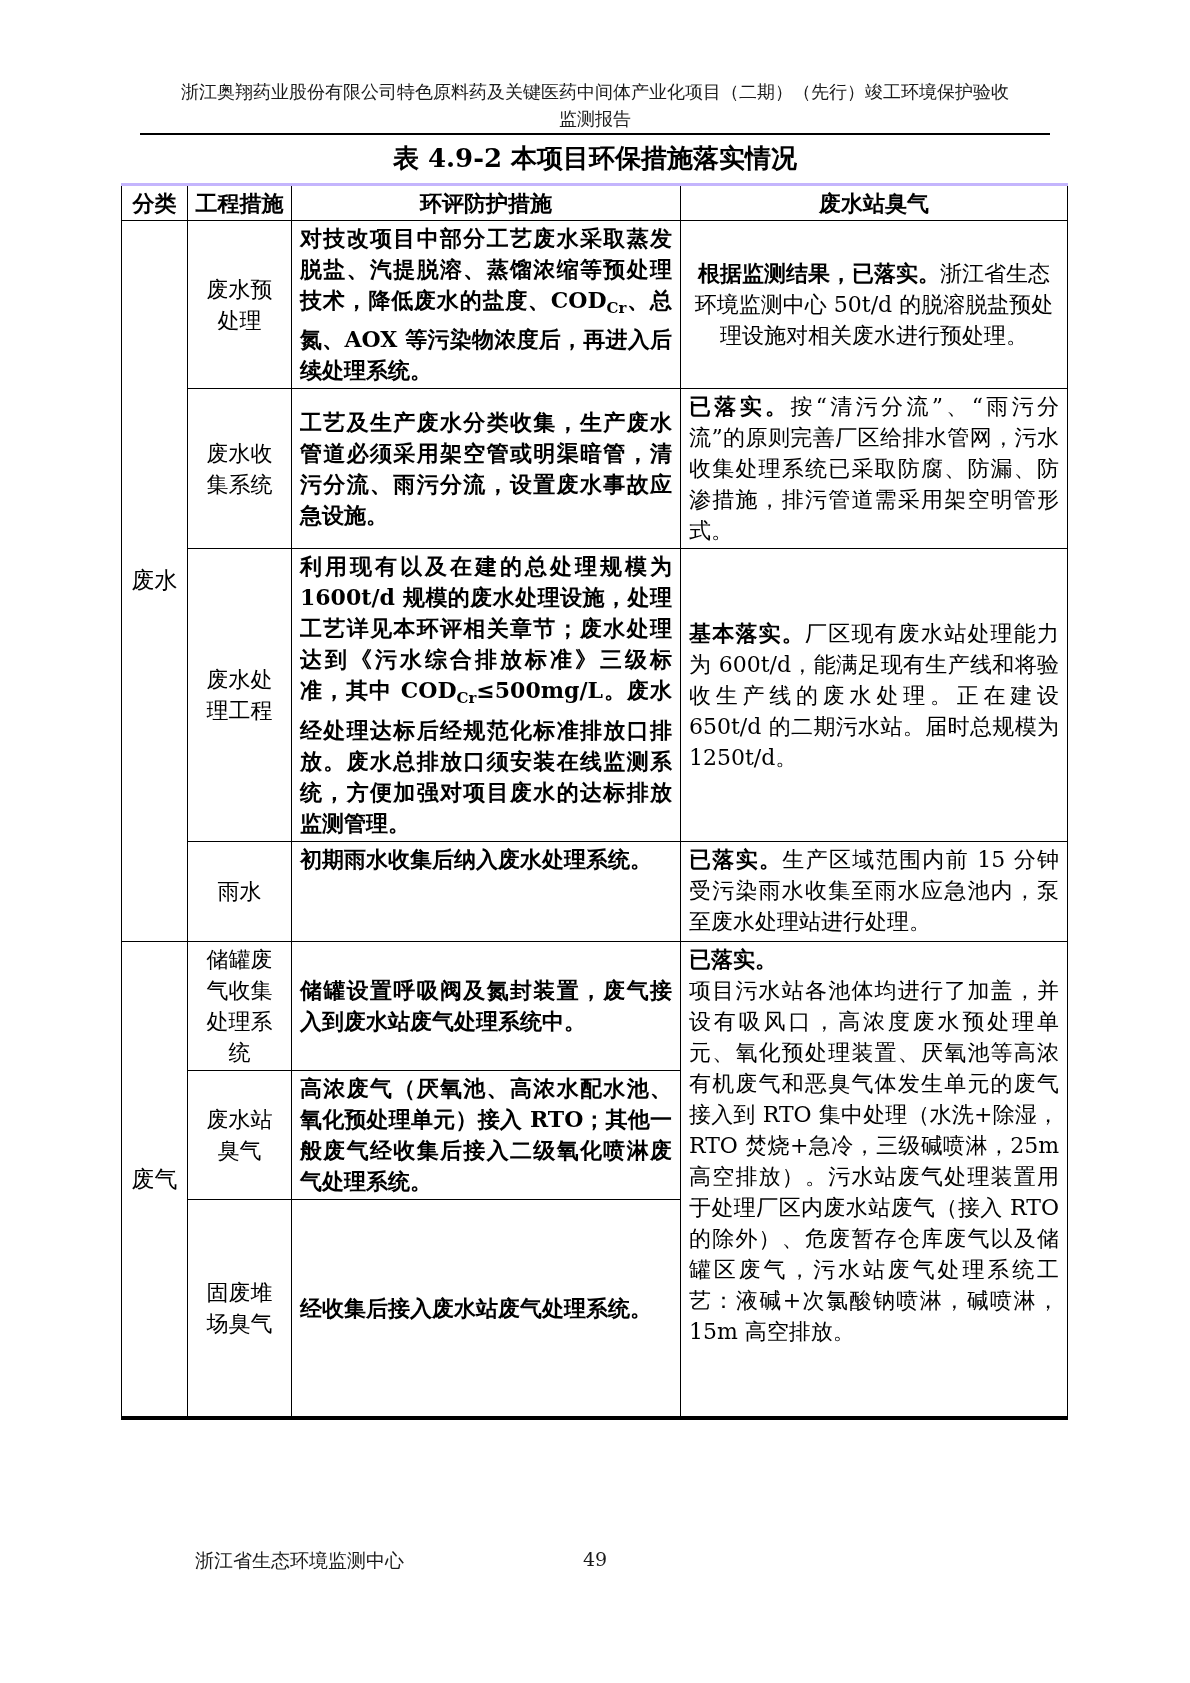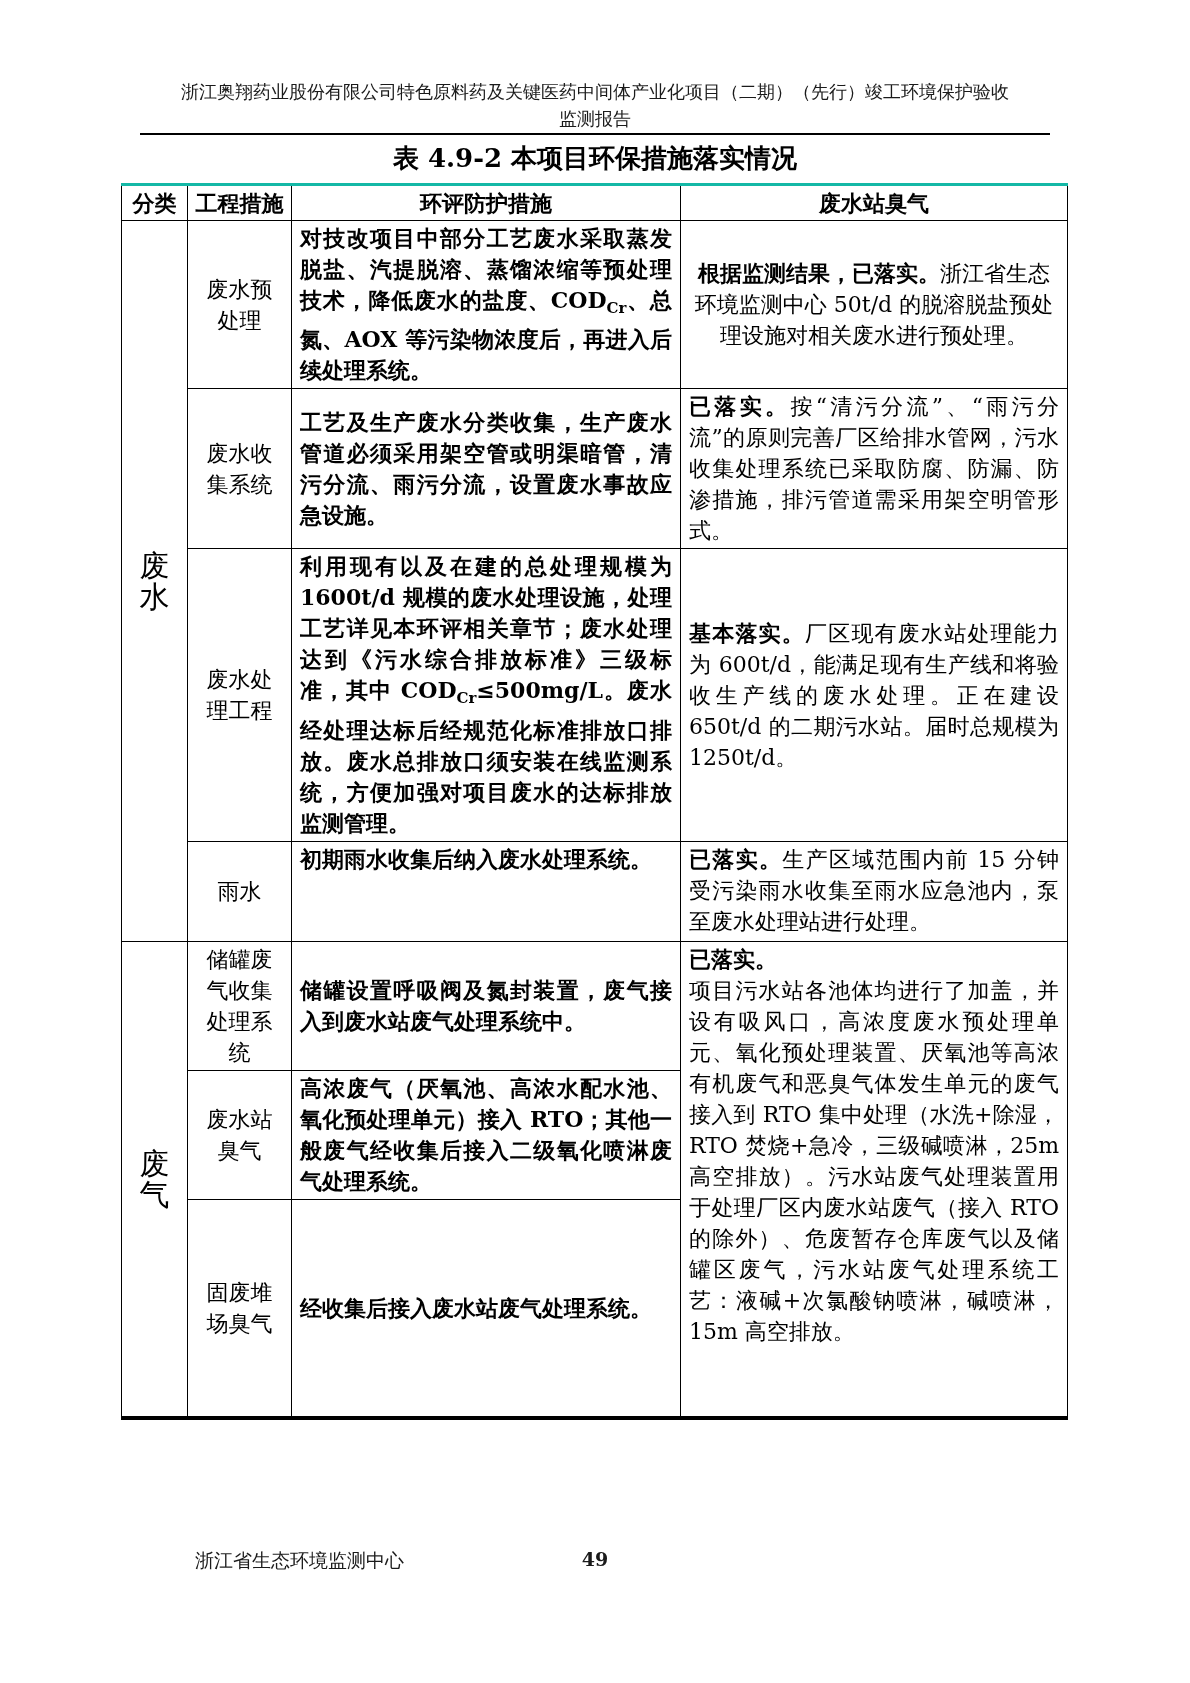--- a/index.html
+++ b/index.html
@@ -18,44 +18,44 @@
     border-top:2px solid #000; height:0;
   }
   .table-title {
     position:absolute; top:142px; left:0; width:100%;
     text-align:center; font-weight:bold; font-size:26px; line-height:32px;
   }
   table.measures {
     position:absolute; top:183px; left:121px; width:946px;
     border-collapse:collapse; table-layout:fixed;
     font-size:22px; line-height:31px;
-    border-top:3px solid #14b8a6; border-bottom:4px solid #000;
+    border-top:3px solid #c4b5fd; border-bottom:4px solid #000;
   }
   table.measures th, table.measures td {
     border:1px solid #000; padding:2px 8px; overflow:hidden;
   }
   table.measures th {
     font-weight:bold; text-align:center; height:34px; padding:0 4px;
   }
-  td.cat { text-align:center; vertical-align:middle; font-size:30px; }
+  td.cat { text-align:center; vertical-align:middle; font-size:23px; }
   td.measure { text-align:center; vertical-align:middle; padding:2px 6px; }
   td.req { text-align:justify; vertical-align:middle;font-weight:bold; }
   td.req.vtop { vertical-align:top; }
   td.status { text-align:justify; vertical-align:middle; }
   td.status.vtop { vertical-align:top; }
   td.status.ctr { text-align:center; }
   sub { font-size:68%; }
   .seg-b { font-weight:bold; }
   .footer-org {
     position:absolute; top:1548px; left:195px;
     font-size:19px; color:#1a1a1a;
   }
   .footer-page {
     position:absolute; top:1548px; left:0; width:1190px;
-    text-align:center; font-size:19px; color:#1a1a1a;font-weight:bold;
+    text-align:center; font-size:19px; color:#1a1a1a;
   }
 </style>
 </head>
 <body>
 
 <div class="page">
 
   <div class="running-header">
     <div>浙江奥翔药业股份有限公司特色原料药及关键医药中间体产业化项目（二期）（先行）竣工环境保护验收</div>
     <div>监测报告</div>

